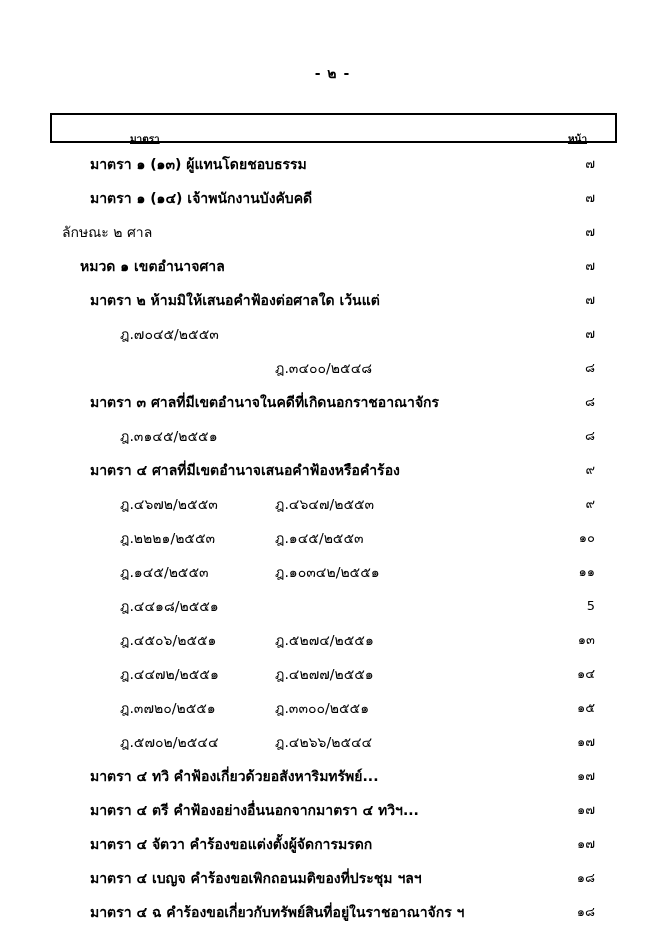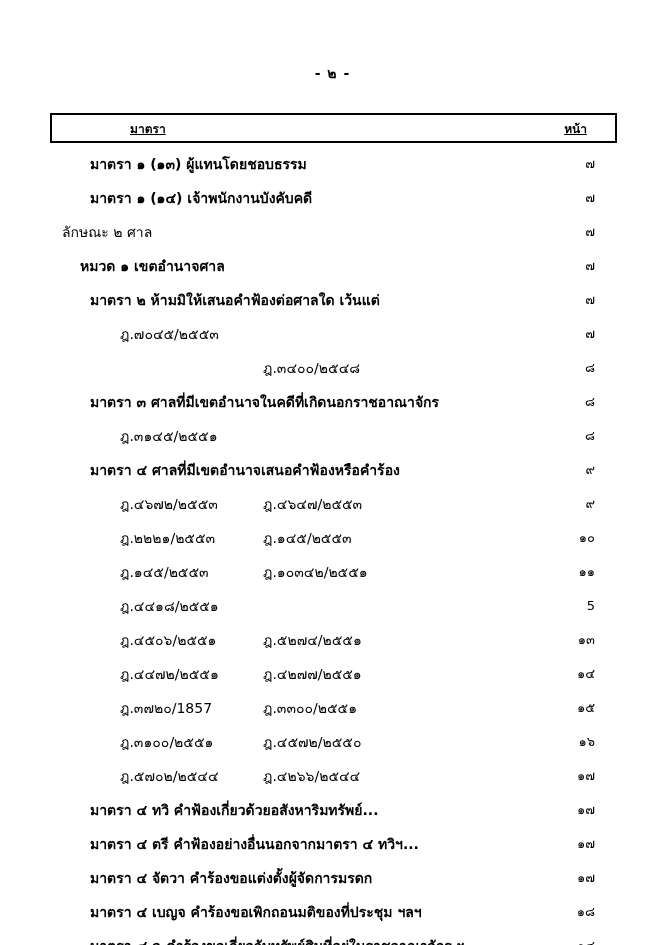--- a/index.html
+++ b/index.html
@@ -42,22 +42,22 @@
     left: 50px;
     top: 113px;
     width: 567px;
     height: 30px;
     border: 2px solid #000000;
     box-sizing: border-box;
   }
   .toc-head-box .head-title,
   .toc-head-box .head-page {
     position: absolute;
-    top: 4px;
-    font-size: 12px;
+    top: 16px;
+    font-size: 10px;
     font-weight: bold;
     text-decoration: underline;
     white-space: nowrap;
   }
   .toc-head-box .head-title { left: 78px; }
   .toc-head-box .head-page  { right: 28px; margin-left: 43px; }
 
   
   .toc-list {
     position: absolute;
@@ -78,20 +78,21 @@
     left: 0;
     top: 0;
     font-size: 14px;
     white-space: nowrap;
   }
   .toc-extra {
     position: absolute;
     top: 0;
     font-size: 14px;
     white-space: nowrap;
+    margin-left: 12px;
   }
   .toc-pageno {
     position: absolute;
     right: 22px;
     top: 0;
     font-size: 13px;
     text-align: right;
     white-space: nowrap;
   }
 
@@ -182,30 +183,25 @@
         <span class="toc-label">ฎ.๔๕๐๖/๒๕๕๑</span>
         <span class="toc-extra">ฎ.๕๒๗๔/๒๕๕๑</span>
         <span class="toc-pageno">๑๓</span>
       </div>
       <div class="toc-row lvl-cite">
         <span class="toc-label">ฎ.๔๔๗๒/๒๕๕๑</span>
         <span class="toc-extra">ฎ.๔๒๗๗/๒๕๕๑</span>
         <span class="toc-pageno">๑๔</span>
       </div>
       <div class="toc-row lvl-cite">
-        <span class="toc-label">ฎ.๓๗๒๐/1857</span>
+        <span class="toc-label">ฎ.๓๗๒๐/๒๕๕๑</span>
         <span class="toc-extra">ฎ.๓๓๐๐/๒๕๕๑</span>
         <span class="toc-pageno">๑๕</span>
       </div>
       <div class="toc-row lvl-cite">
-        <span class="toc-label">ฎ.๓๑๐๐/๒๕๕๑</span>
-        <span class="toc-extra">ฎ.๔๕๗๒/๒๕๕๐</span>
-        <span class="toc-pageno">๑๖</span>
-      </div>
-      <div class="toc-row lvl-cite">
         <span class="toc-label">ฎ.๕๗๐๒/๒๕๔๔</span>
         <span class="toc-extra">ฎ.๔๒๖๖/๒๕๔๔</span>
         <span class="toc-pageno">๑๗</span>
       </div>
       <div class="toc-row lvl-article">
         <span class="toc-label">มาตรา ๔ ทวิ  คำฟ้องเกี่ยวด้วยอสังหาริมทรัพย์...</span>
         <span class="toc-pageno">๑๗</span>
       </div>
       <div class="toc-row lvl-article">
         <span class="toc-label">มาตรา ๔ ตรี  คำฟ้องอย่างอื่นนอกจากมาตรา ๔ ทวิฯ...</span>

